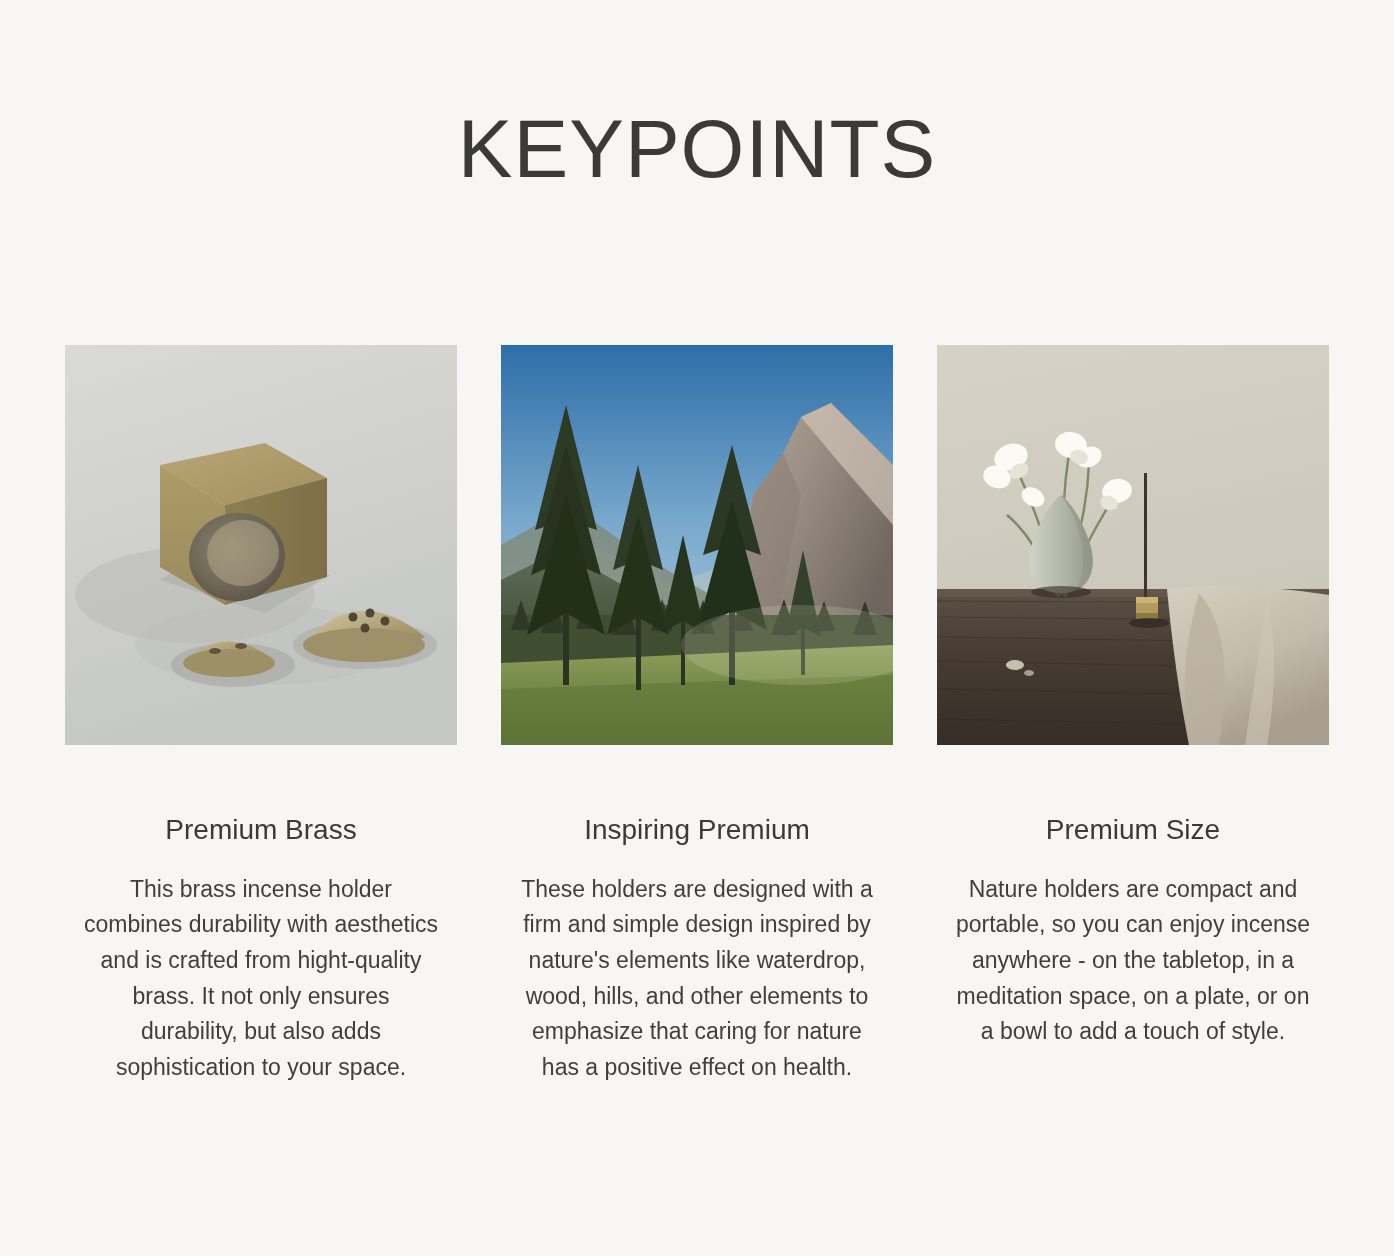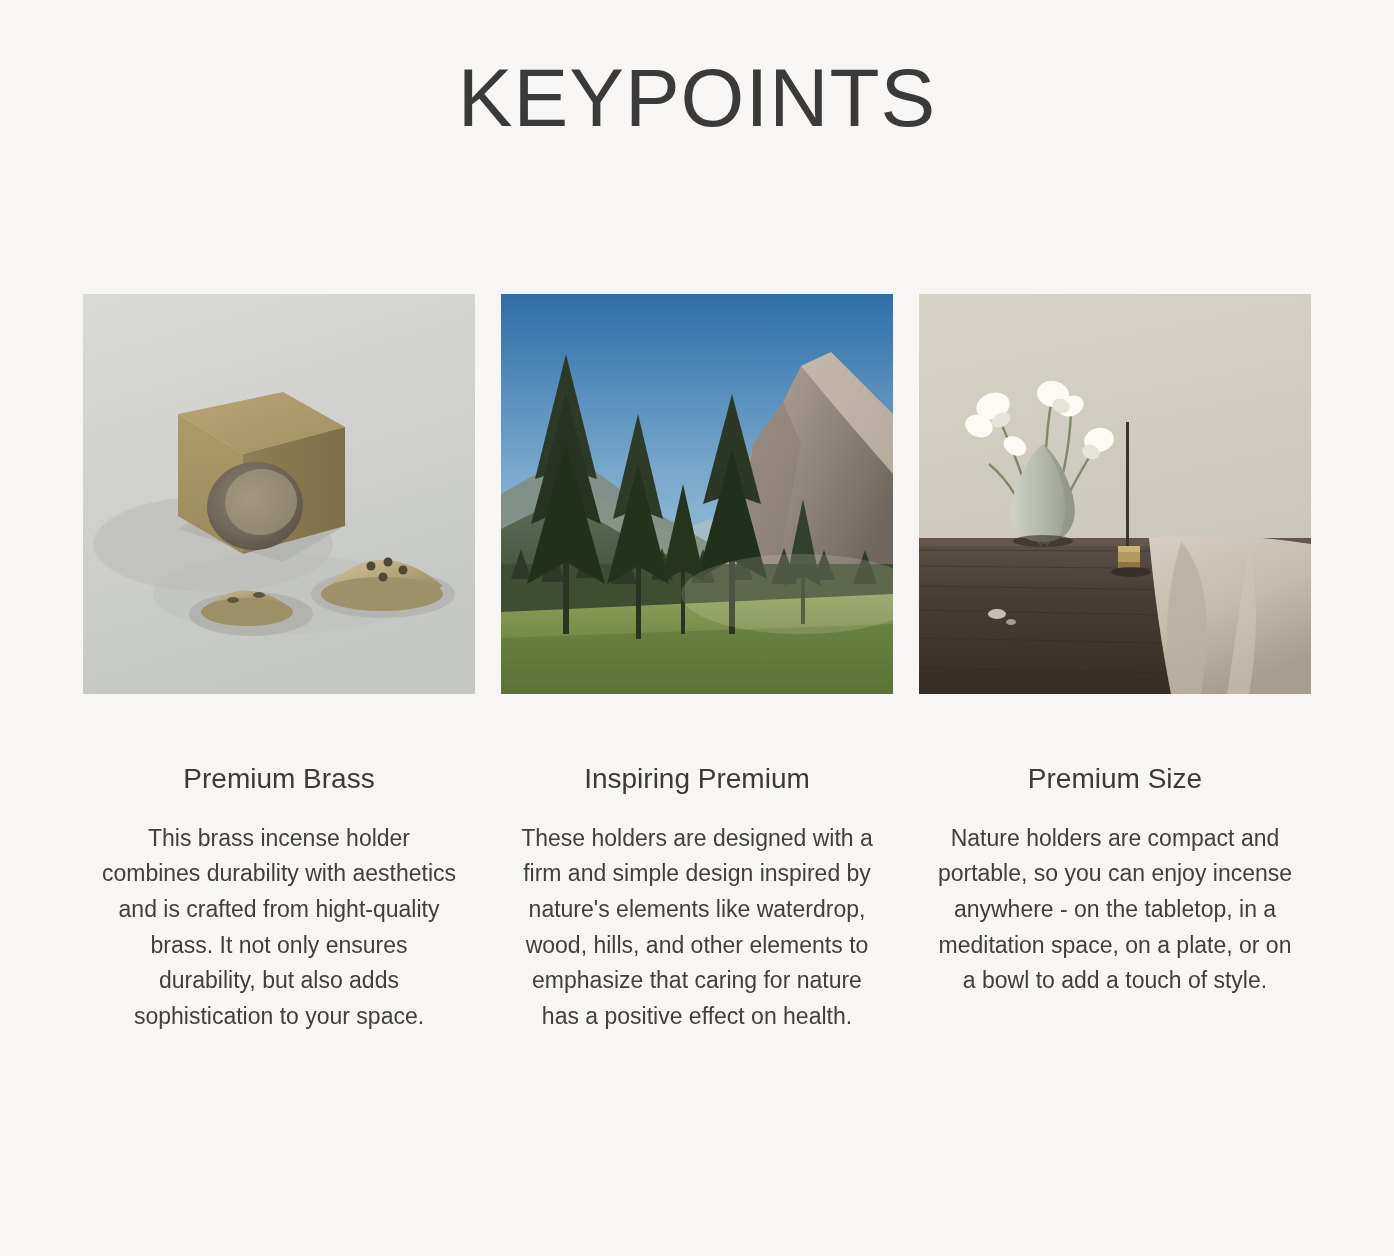--- a/index.html
+++ b/index.html
@@ -20,27 +20,27 @@
     height: 1256px;
     box-sizing: border-box;
   }
   .title {
     text-align: center;
     font-size: 82px;
     font-weight: 400;
     letter-spacing: 1px;
     color: #3a3a3a;
     margin: 0;
-    padding-top: 57px;
+    padding-top: 108px;
     line-height: 1;
   }
   .columns {
     display: flex;
     justify-content: center;
-    gap: 26px;
+    gap: 44px;
     margin-top: 155px;
     padding: 0 78px;
     box-sizing: border-box;
   }
   .col {
     width: 392px;
     display: flex;
     flex-direction: column;
     align-items: center;
   }

